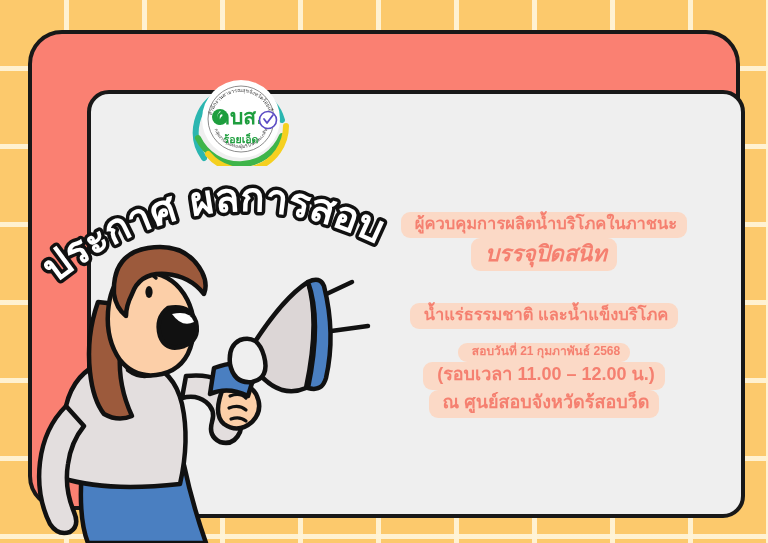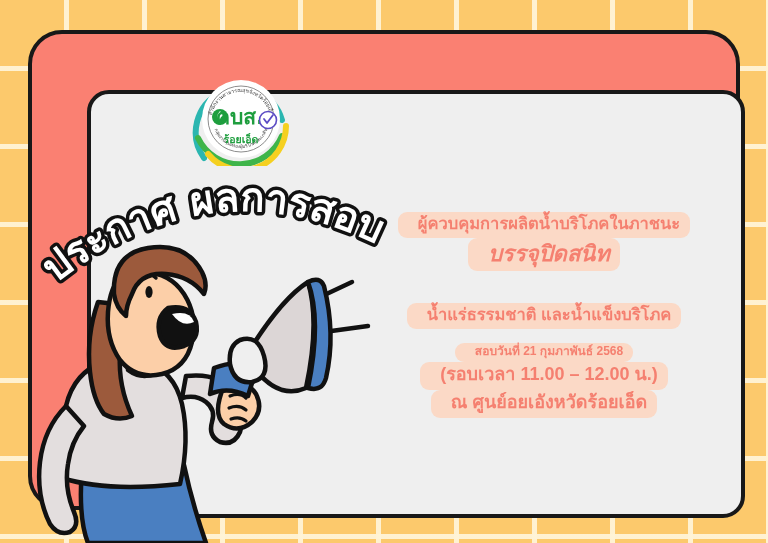--- a/index.html
+++ b/index.html
@@ -52,21 +52,21 @@
   .textblock{
     position:absolute;left:388px;top:212px;width:312px;
     text-align:center;
   }
   .tline{
     display:table;margin:0 auto;
     background:#FBD9C6;
     color:#F58070;
     font-weight:bold;
     line-height:1.32;
-    padding:1px 10px 3px 20px;
+    padding:1px 10px 3px 14px;
     border-radius:9px;
     white-space:nowrap;
   }
   .t1{font-size:16.5px;}
   .t2{font-size:22px;font-style:italic;}
   .t3{font-size:16.5px;margin-top:32px;}
   .gap{height:14px;}
   .t4{font-size:12px;}
   .t5{font-size:18px;text-align:center;}
   .t6{font-size:18px;}
@@ -131,21 +131,21 @@
     </svg>
   </div>
 
   <div class="textblock">
     <div class="tline t1">ผู้ควบคุมการผลิตน้ำบริโภคในภาชนะ</div>
     <div class="tline t2">บรรจุปิดสนิท</div>
     <div class="tline t3">น้ำแร่ธรรมชาติ และน้ำแข็งบริโภค</div>
     <div class="gap"></div>
     <div class="tline t4">สอบวันที่ 21 กุมภาพันธ์ 2568</div>
     <div class="tline t5">(รอบเวลา 11.00 – 12.00 น.)</div>
-    <div class="tline t6">ณ ศูนย์อยเอังหวัดร้อยเอ็ด</div>
+    <div class="tline t6">ณ ศูนย์สอบจังหวัดร้สอบว็ด</div>
   </div>
 
   <div class="character">
     <svg viewBox="0 0 360 307" xmlns="http://www.w3.org/2000/svg">
       <g stroke="#111111" stroke-width="4.5" stroke-linejoin="round" stroke-linecap="round">
 
         <g fill="none">
           <path d="M300 62 l34 -16"></path>
           <path d="M306 96 l44 -6"></path>
         </g>

